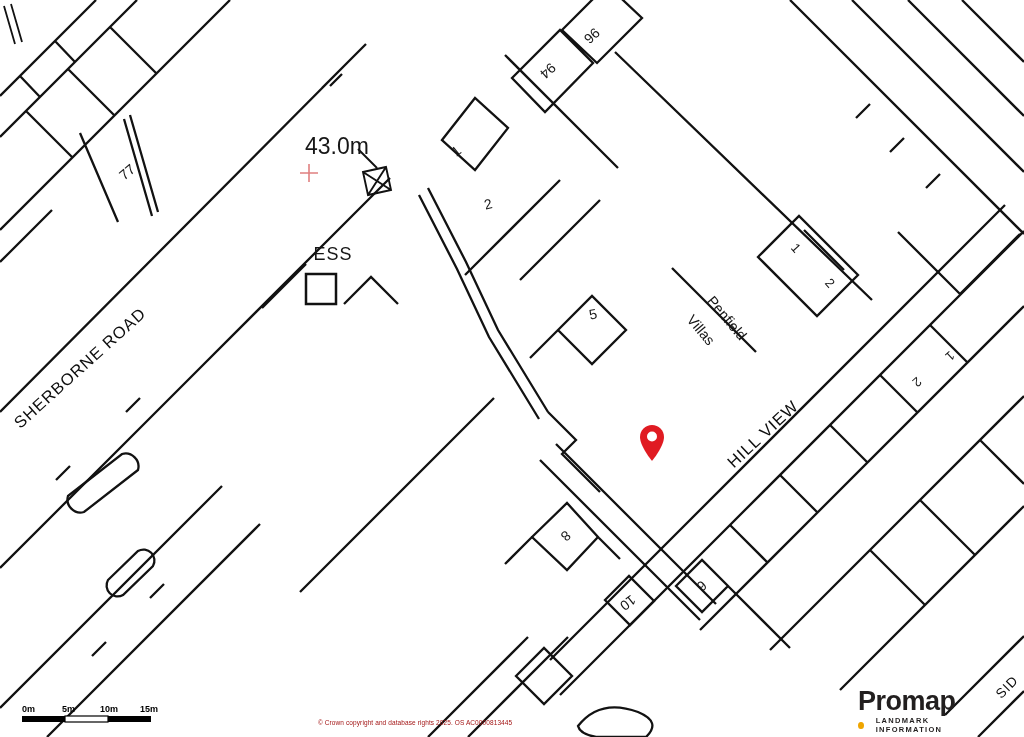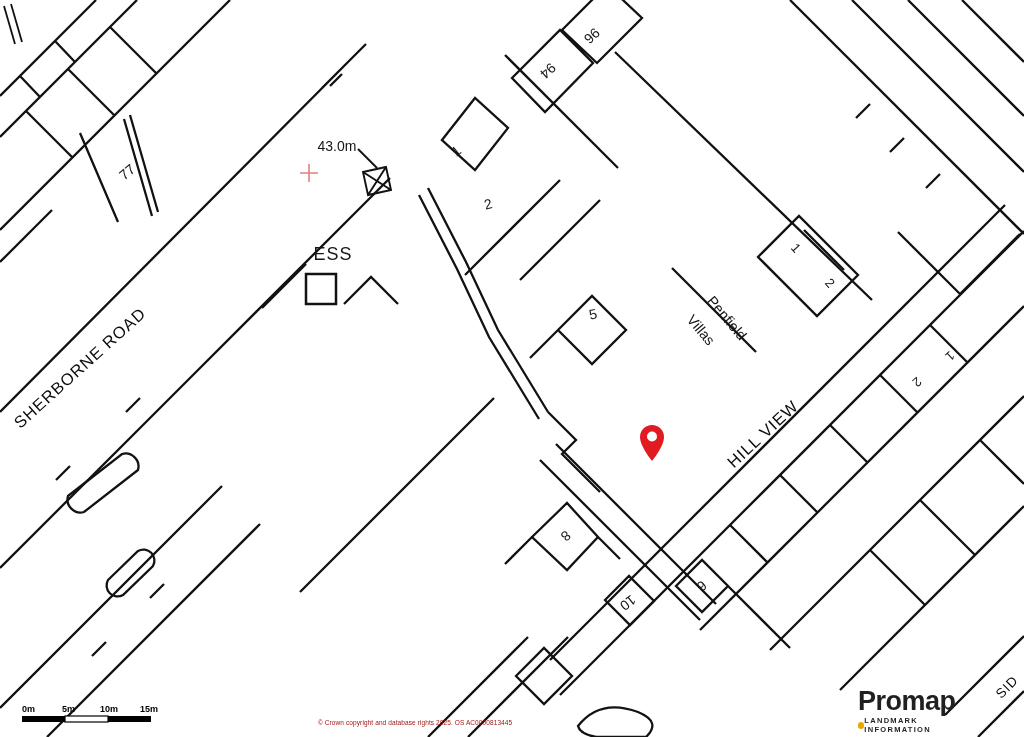--- a/index.html
+++ b/index.html
@@ -8,28 +8,28 @@
     overflow:hidden;font-family:"Liberation Sans", sans-serif;color:#111;
   }
   #linework{position:absolute;left:0;top:0;}
   .lbl{
     position:absolute;transform:translate(-50%,-50%);
     white-space:nowrap;color:#161616;user-select:none;
   }
   .num{font-size:14px;}
   .road{font-size:16.5px;letter-spacing:1px;color:#0d0d0d;}
   .place{font-size:14.5px;}
-  .spot{font-size:14px;}
+  .spot{font-size:23px;}
   .ess{font-size:18px;letter-spacing:1px;}
   
   #scalebar{position:absolute;left:14px;top:700px;}
   #copyright{position:absolute;left:318px;top:719px;font-size:6.5px;color:#a31515;letter-spacing:.1px;}
   #logo{position:absolute;left:858px;top:688px;width:118px;text-align:left;}
   #logo .brand{font-size:27px;font-weight:bold;color:#221f1f;letter-spacing:-.5px;line-height:27px;}
-  #logo .tagline{display:flex;align-items:center;gap:0;margin-top:1px;}
+  #logo .tagline{display:flex;align-items:center;gap:12px;margin-top:1px;}
   #logo .dot{width:7px;height:7px;border-radius:50%;background:#efa500;display:inline-block;}
   #logo .tagtext{font-size:7.5px;font-weight:bold;letter-spacing:1.3px;color:#221f1f;}
   #pin{position:absolute;left:639px;top:424px;}
   #bench-cross{position:absolute;left:299px;top:163px;}
 </style>
 </head>
 <body>
 
 <div id="stage">
 

